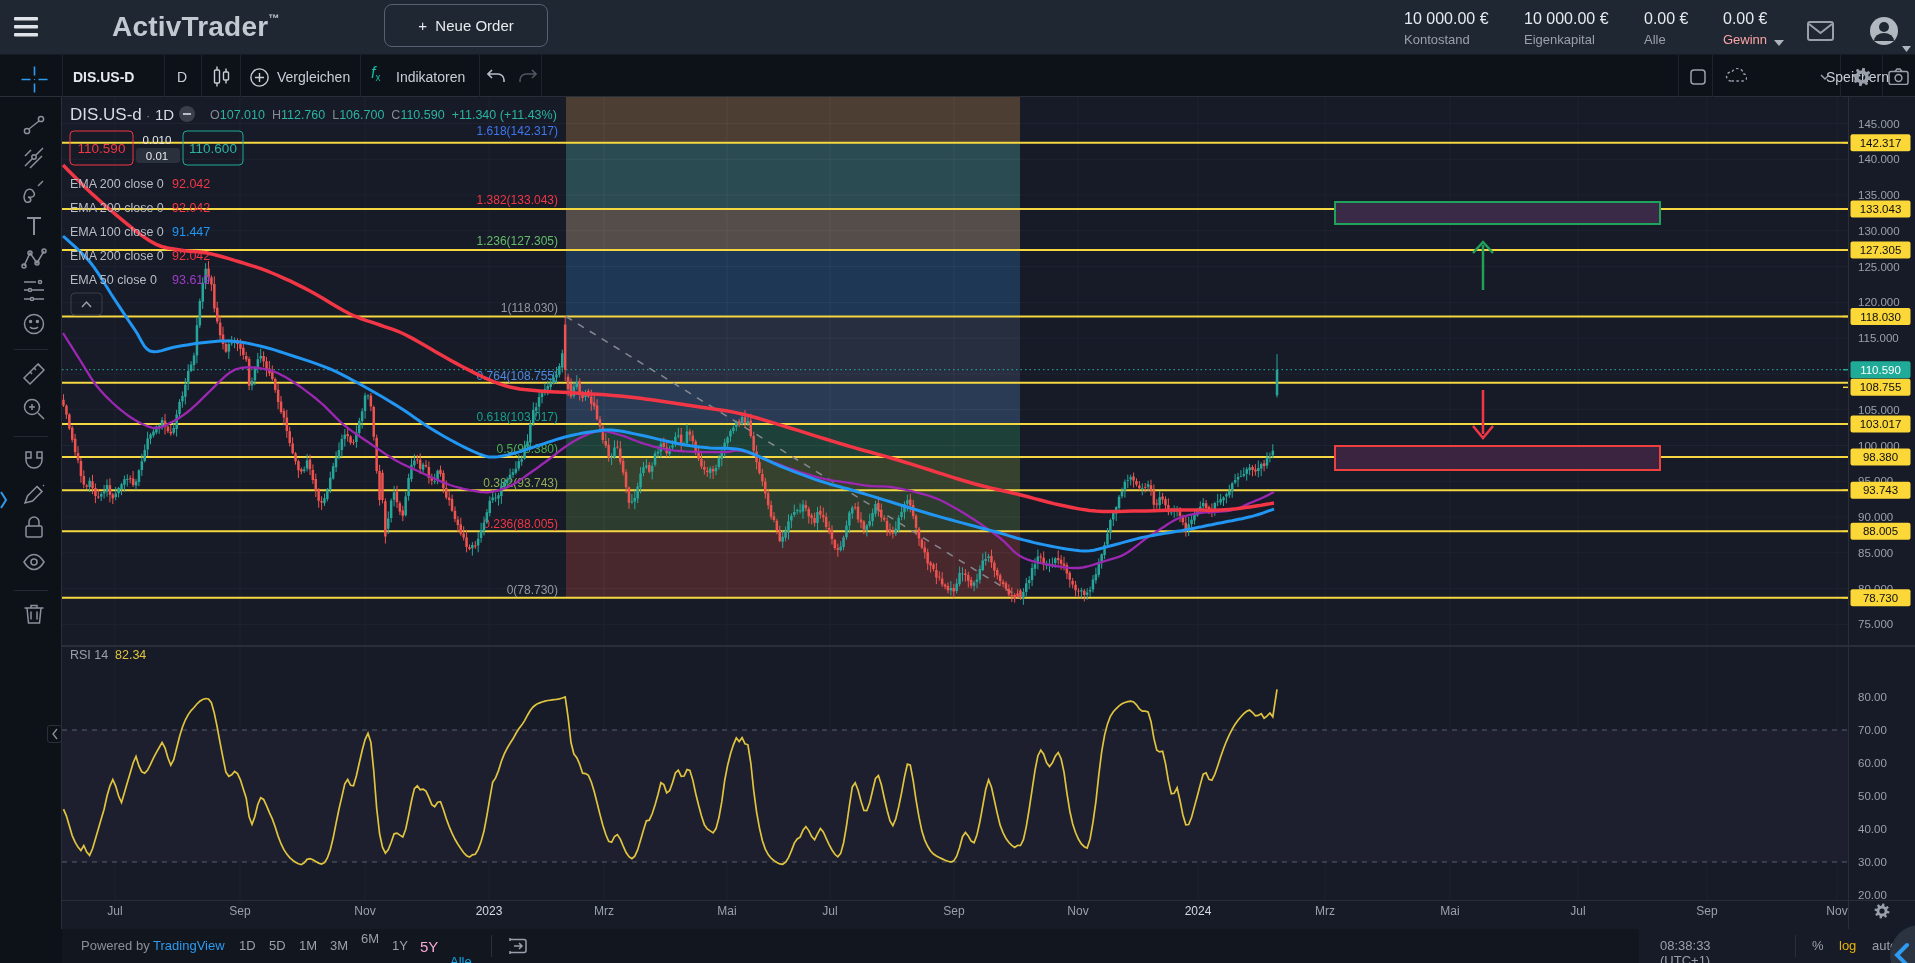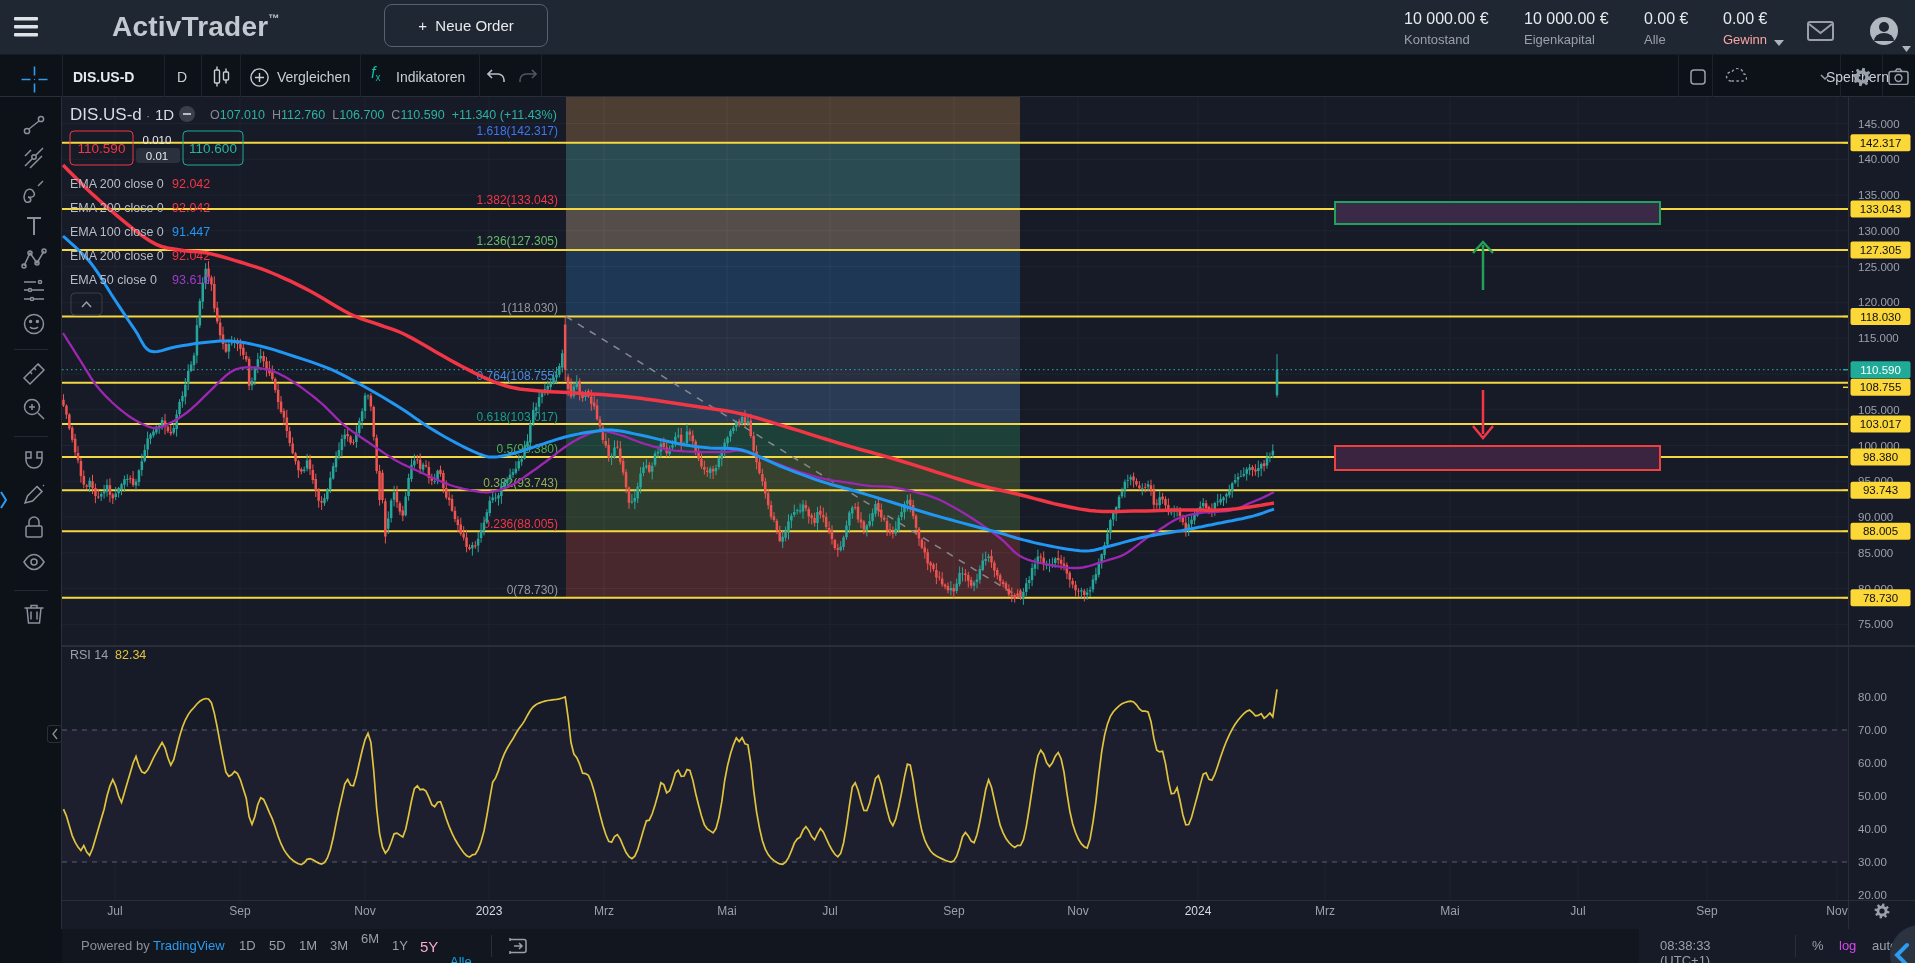--- a/index.html
+++ b/index.html
@@ -367,19 +367,19 @@
       <div class="abs" style="left:420px;top:9px;font-size:15px;color:#f9a8d4">5Y</div> 
       <div class="abs" style="left:450px;top:25px;font-size:13px;color:#0ea5e9">Alle</div>
  <div class="abs" style="left:491px;top:6px;width:1px;height:22px;background:#2a2e39"></div>
  <svg class="abs" style="left:507px;top:8px" width="20" height="18" fill="none" stroke="#9aa0ab" stroke-width="1.5">
         <path d="M3 1v3M3 14v3M3 2.5h14a2 2 0 0 1 2 2v9a2 2 0 0 1-2 2H3"></path>
         <path d="M7 9h8M12 6l3 3l-3 3"></path>
       </svg>
  <div class="abs" style="left:1660px;top:9px;font-size:13px;color:#9aa0ab">08:38:33 (UTC+1)</div>
  <div class="abs" style="left:1795px;top:6px;width:1px;height:22px;background:#2a2e39"></div>
  <div class="abs" style="left:1812px;top:9px;font-size:13px;color:#9aa0ab">%</div>
- <div class="abs" style="left:1839px;top:9px;font-size:13px;color:#d946ef">log</div>
+ <div class="abs" style="left:1839px;top:9px;font-size:13px;color:#eab308">log</div>
  <div class="abs" style="left:1872px;top:9px;font-size:13px;color:#9aa0ab">auto</div>
  <svg class="abs" style="left:1888px;top:-7px" width="27" height="41">
         <circle cx="32" cy="33" r="30" fill="#2b3240"></circle>
         <path d="M19 23L9 33l10 10" stroke="#2d9bf0" stroke-width="4" fill="none" stroke-linecap="round"></path>
       </svg>
 </div>
 </div>
 </body></html>

